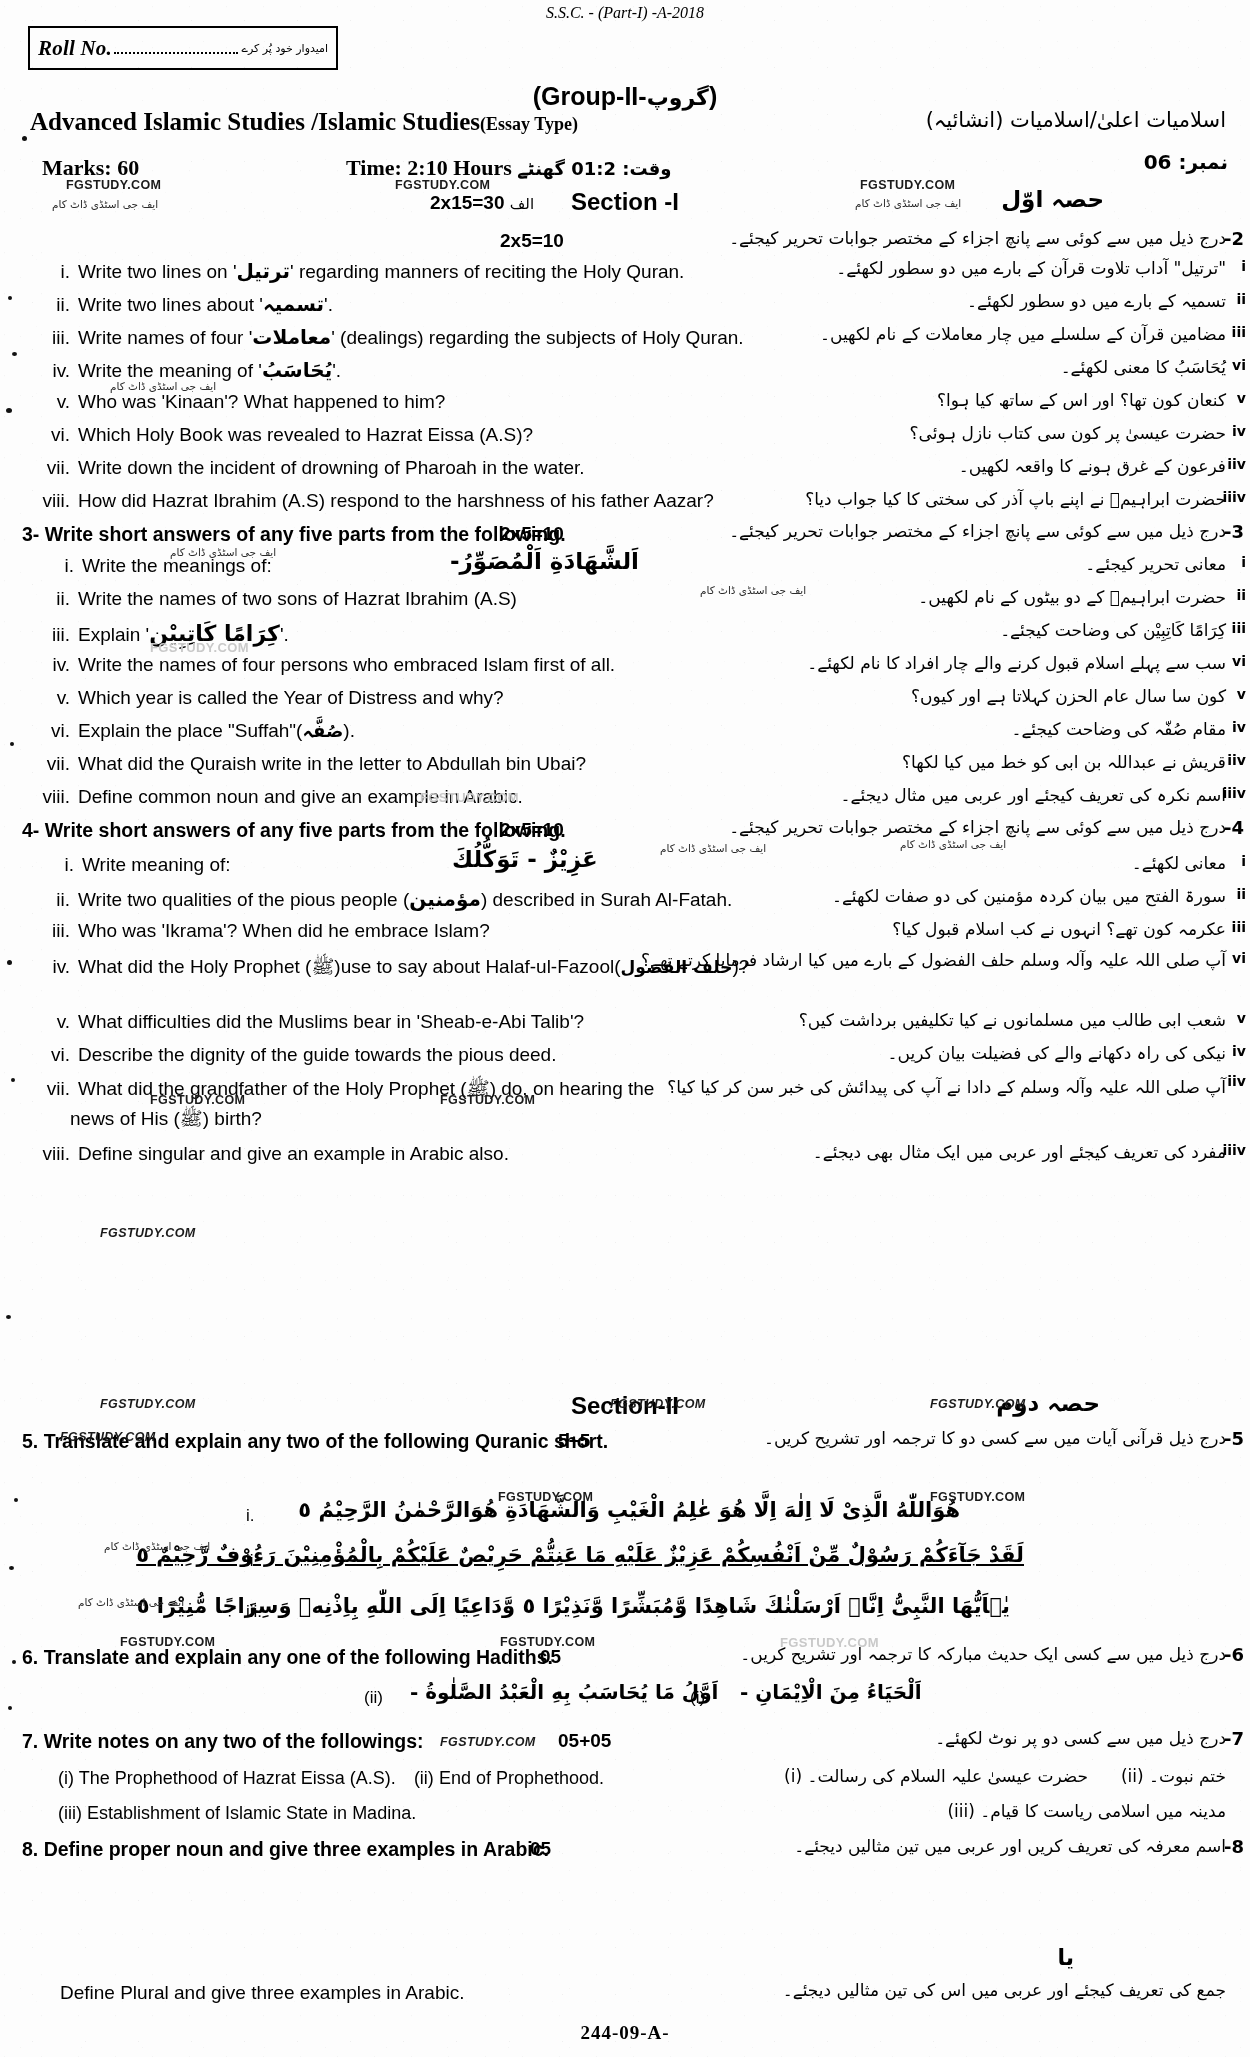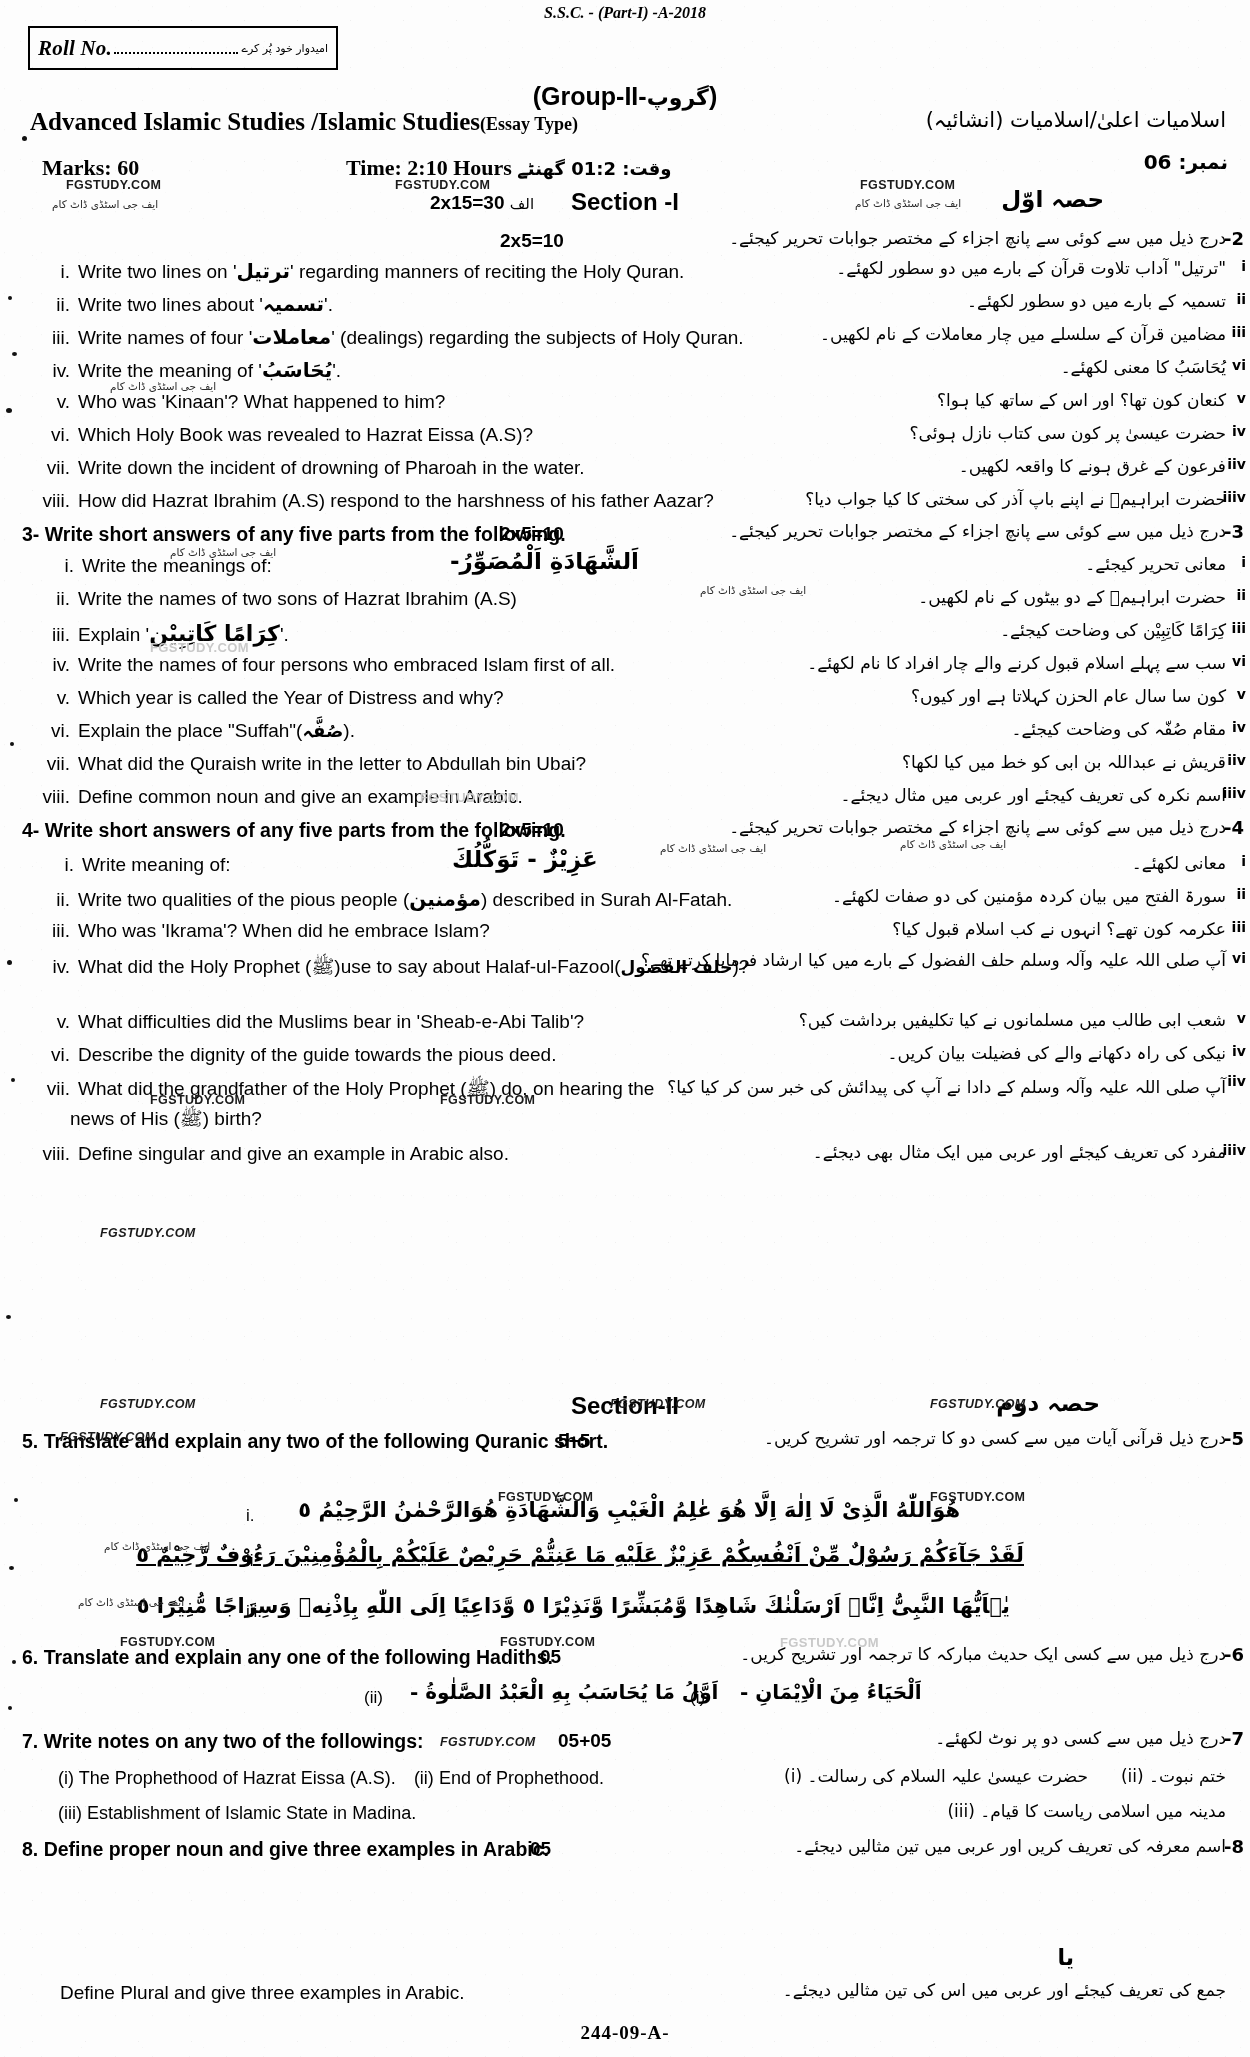--- a/index.html
+++ b/index.html
@@ -28,21 +28,21 @@
 
   
   #roll-box{left:28px;top:26px;width:310px;height:44px;border:2.5px solid #000;
      box-sizing:border-box;display:flex;align-items:center;padding:0 8px;}
   #roll-box .rl{font-family:"Liberation Serif","DejaVu Serif",serif;font-style:italic;
      font-weight:700;font-size:21px;letter-spacing:.2px;}
   #roll-box .dots{flex:1;border-bottom:2px dotted #000;margin:0 4px 4px 2px;height:14px;}
   #roll-box .urdu-small{font-size:11px;}
 
   #ssc-line{left:0;top:4px;width:1250px;text-align:center;
-     font-family:"Liberation Serif","DejaVu Serif",serif;font-style:italic;font-weight:700;font-size:16px;}
+     font-family:"Liberation Serif","DejaVu Serif",serif;font-style:italic;font-weight:400;font-size:16px;}
   #sessions{left:0;top:28px;width:1250px;text-align:center;font-weight:800;font-size:25px;letter-spacing:.3px;}
   #group-line{left:0;top:82px;width:1250px;text-align:center;font-weight:800;font-size:25px;}
   #group-line .u{font-family:"DejaVu Sans",sans-serif;font-size:22px;}
 
   #subject-en{left:30px;top:108px;font-family:"Liberation Serif","DejaVu Serif",serif;
      font-weight:700;font-size:25px;}
   #subject-en .small{font-size:18px;}
   #subject-ur{right:24px;top:108px;font-size:21px;}
 
   #marks{left:42px;top:155px;font-family:"Liberation Serif","DejaVu Serif",serif;font-weight:700;font-size:22px;}

